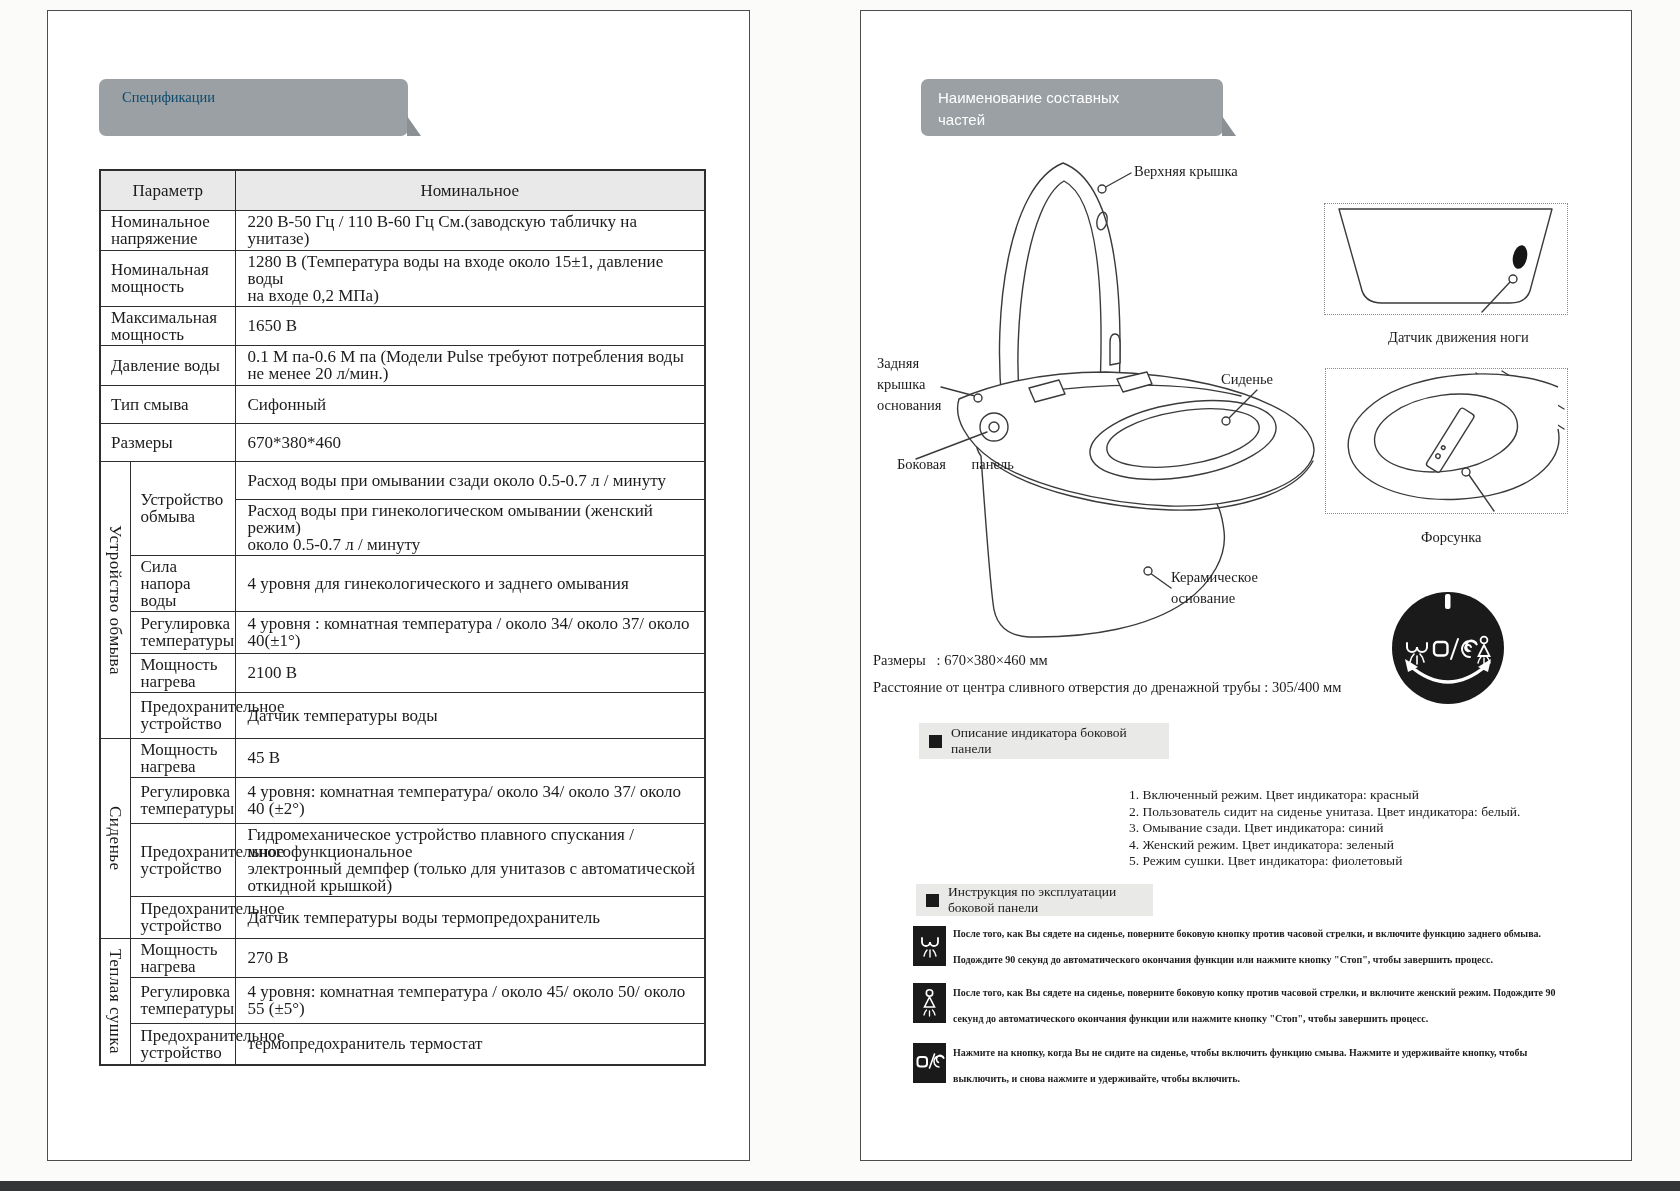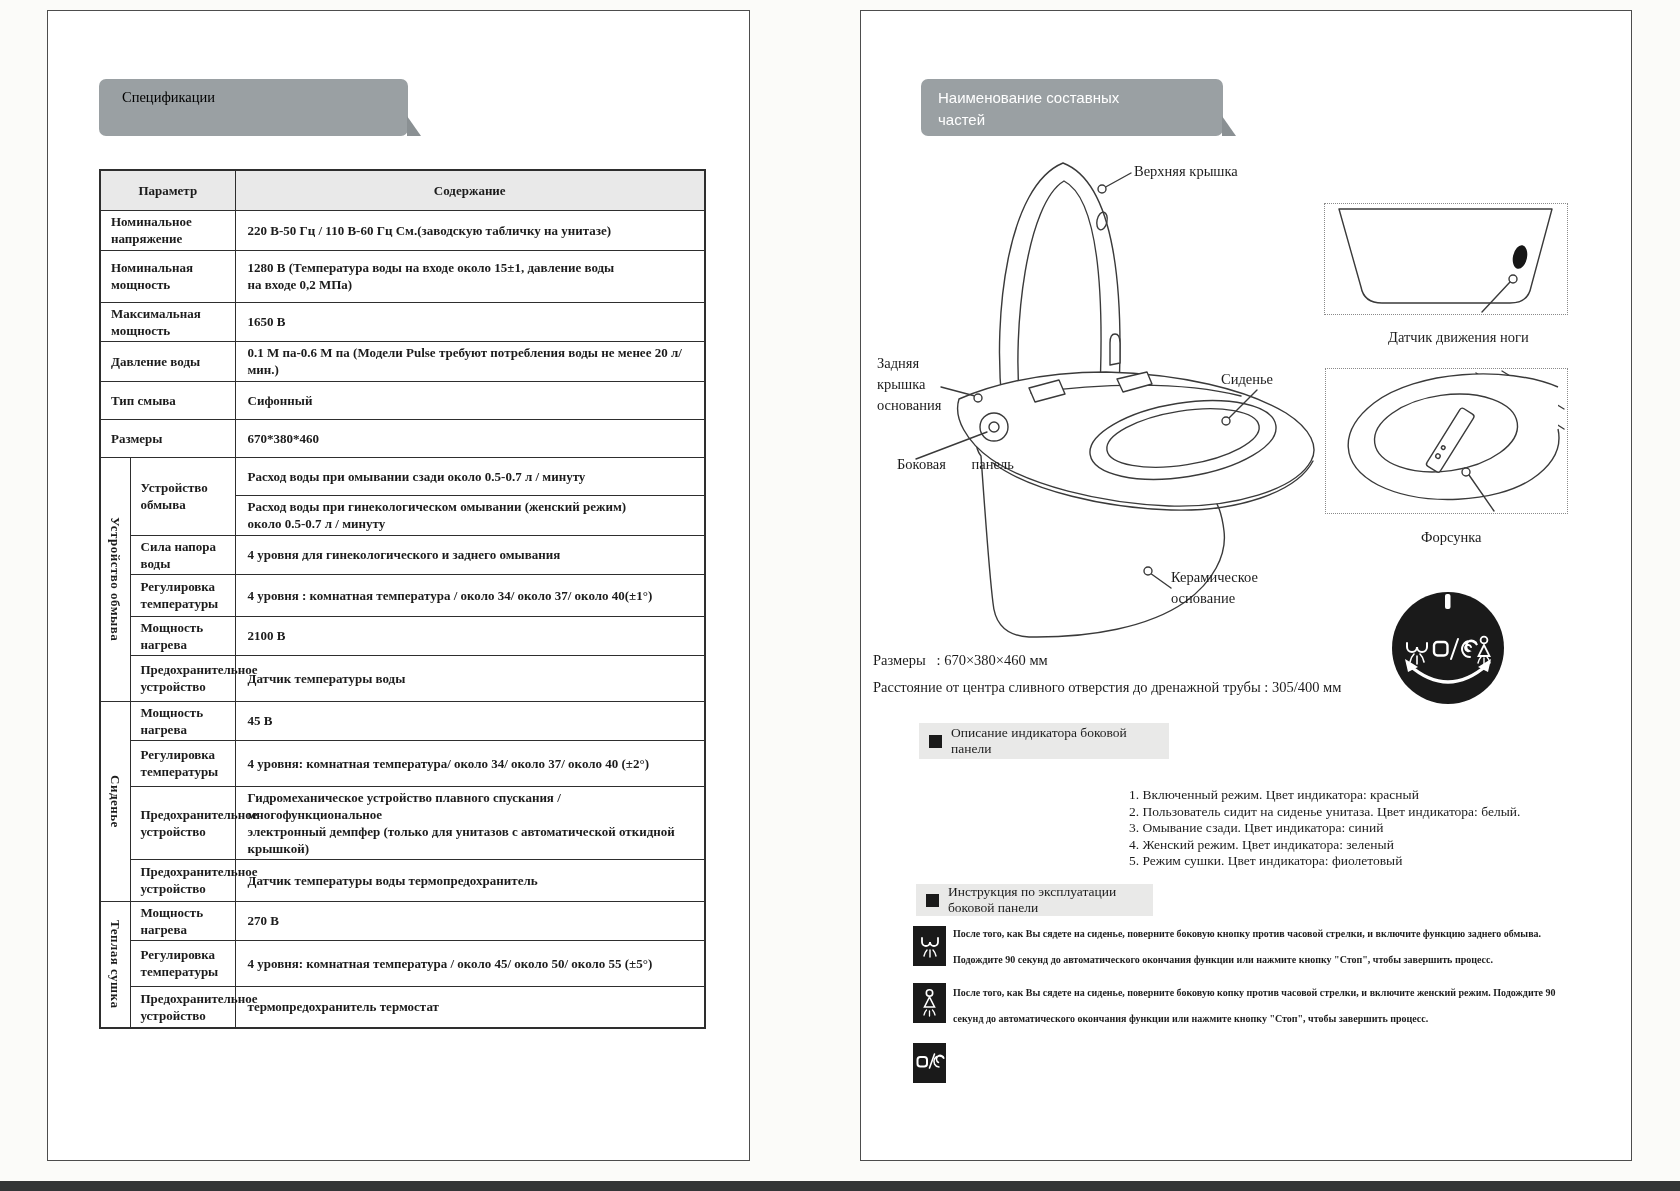--- a/index.html
+++ b/index.html
@@ -1,30 +1,30 @@
 <!DOCTYPE html>
 <html><head>
 <meta charset="utf-8">
 <style>
   html,body{margin:0;padding:0;}
   body{width:1680px;height:1191px;position:relative;background:#fbfbf9;
        font-family:"Liberation Serif",serif;color:#1c1c1c;overflow:hidden;}
   .page{position:absolute;top:10px;height:1151px;background:#fff;border:1.5px solid #4d4d4d;box-sizing:border-box;}
   #pageL{left:47px;width:703px;}
   #pageR{left:860px;width:772px;}
-  .hdrbox{position:absolute;background:#9aa0a3;border-radius:7px;color:#000000;}
+  .hdrbox{position:absolute;background:#9aa0a3;border-radius:7px;color:#0c4a6e;}
   .hdrbox:after{content:"";position:absolute;right:-13px;bottom:0;width:0;height:0;
      border-bottom:20px solid #8a9093;border-right:14px solid transparent;}
   #specHdr{left:51px;top:68px;width:309px;height:57px;font-size:14.5px;padding:10px 0 0 23px;box-sizing:border-box;}
   #partsHdr{left:60px;top:68px;width:302px;height:57px;font-family:"Liberation Sans",sans-serif;
      font-size:15px;line-height:22px;padding:8px 0 0 17px;box-sizing:border-box;color:#fff;}
   
   table.spec{position:absolute;left:51px;top:158px;width:607px;border-collapse:collapse;
      border:2px solid #2e2e2e;table-layout:fixed;}
-  .spec td,.spec th{border:1px solid #2e2e2e;font-size:13px;font-weight:bold;
+  .spec td,.spec th{border:1px solid #2e2e2e;font-size:17px;font-weight:normal;
      padding:2px 8px;vertical-align:middle;line-height:17px;}
   .spec th{background:#e9e9e9;text-align:center;}
   .spec td.p{padding-left:10px;}
   .spec td.v{padding-left:12px;white-space:pre-line;}
   .spec td.g{writing-mode:vertical-rl;text-align:center;padding:2px 3px;letter-spacing:.5px;}
   
   .dlab{position:absolute;font-size:14.5px;line-height:21px;white-space:pre-line;font-family:Liberation Serif, serif;}
   .inset{position:absolute;border:1.5px dotted #8a8a8a;background:#fff;box-sizing:border-box;}
   svg .ln{stroke:#3a3a3a;stroke-width:1.4;fill:none;stroke-linecap:round;stroke-linejoin:round;}
   svg .fw{stroke:#3a3a3a;stroke-width:1.4;fill:#fff;stroke-linejoin:round;}
@@ -48,21 +48,21 @@
 
   <table class="spec">
     <colgroup>
         <col style="width:30px">
         <col style="width:105px">
         <col>
       </colgroup>
     <tbody>
         <tr style="height:40px">
       <th colspan="2">Параметр</th>
-      <th>Содержание</th>
+      <th>Номинальное</th>
     </tr>
     <tr style="height:40px">
       <td colspan="2" class="p">Номинальное напряжение</td>
       <td class="v">220 В-50  Гц / 110  В-60  Гц   См.(заводскую табличку на унитазе)</td>
         </tr>
     <tr style="height:52px">
       <td colspan="2" class="p">Номинальная мощность</td>
       <td class="v">1280 В   (Температура воды на входе около 15±1, давление воды
 на входе 0,2 МПа)</td>
         </tr>
@@ -279,16 +279,17 @@
   </div>
   <div class="instr-text" style="left:92px;top:969px">После того, как Вы сядете на сиденье, поверните боковую копку против часовой стрелки, и включите женский режим. Подождите 90 секунд до автоматического окончания функции или нажмите кнопку "Стоп", чтобы завершить процесс.</div>
 
   <div class="icon-sq" style="left:52px;top:1032px">
     <svg width="33" height="40" viewBox="0 0 33 40" stroke="#fff" fill="none" stroke-linecap="round">
       <rect x="4.5" y="14" width="9.5" height="9.5" rx="2.8" stroke-width="2"></rect>
       <line x1="16.5" y1="25" x2="21.5" y2="11" stroke-width="1.6"></line>
       <path stroke-width="1.5" d="M26,24 a5.5,5.5 0 1 1 5,-8.5 a3.8,3.8 0 1 0 -5.5,4"></path>
     </svg>
   </div>
+  <div class="instr-text" style="left:92px;top:1029px">Нажмите на кнопку, когда Вы не сидите на сиденье, чтобы включить функцию смыва. Нажмите и удерживайте кнопку, чтобы выключить, и снова нажмите и удерживайте, чтобы включить.</div>
 
 </div>
 
 <div class="botbar"></div>
 
 </body></html>

